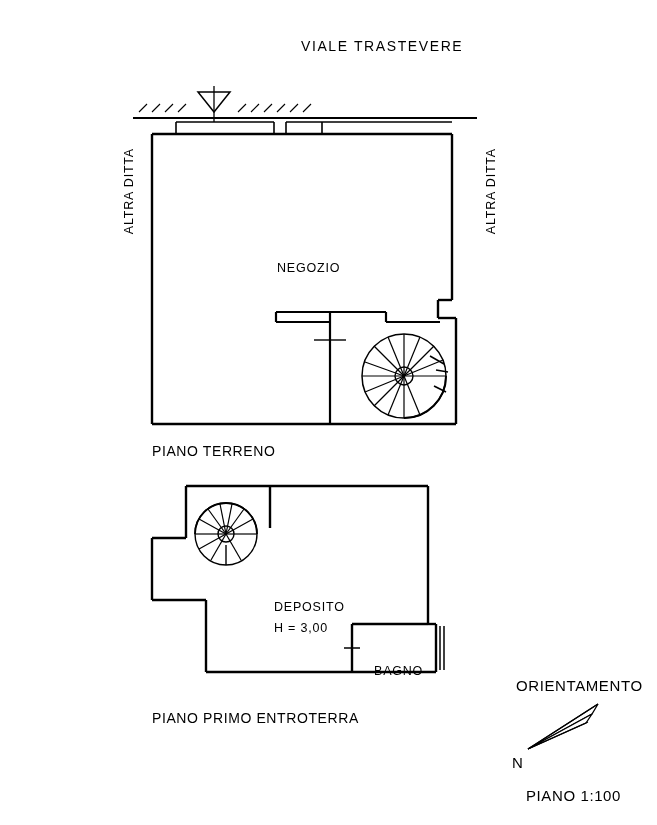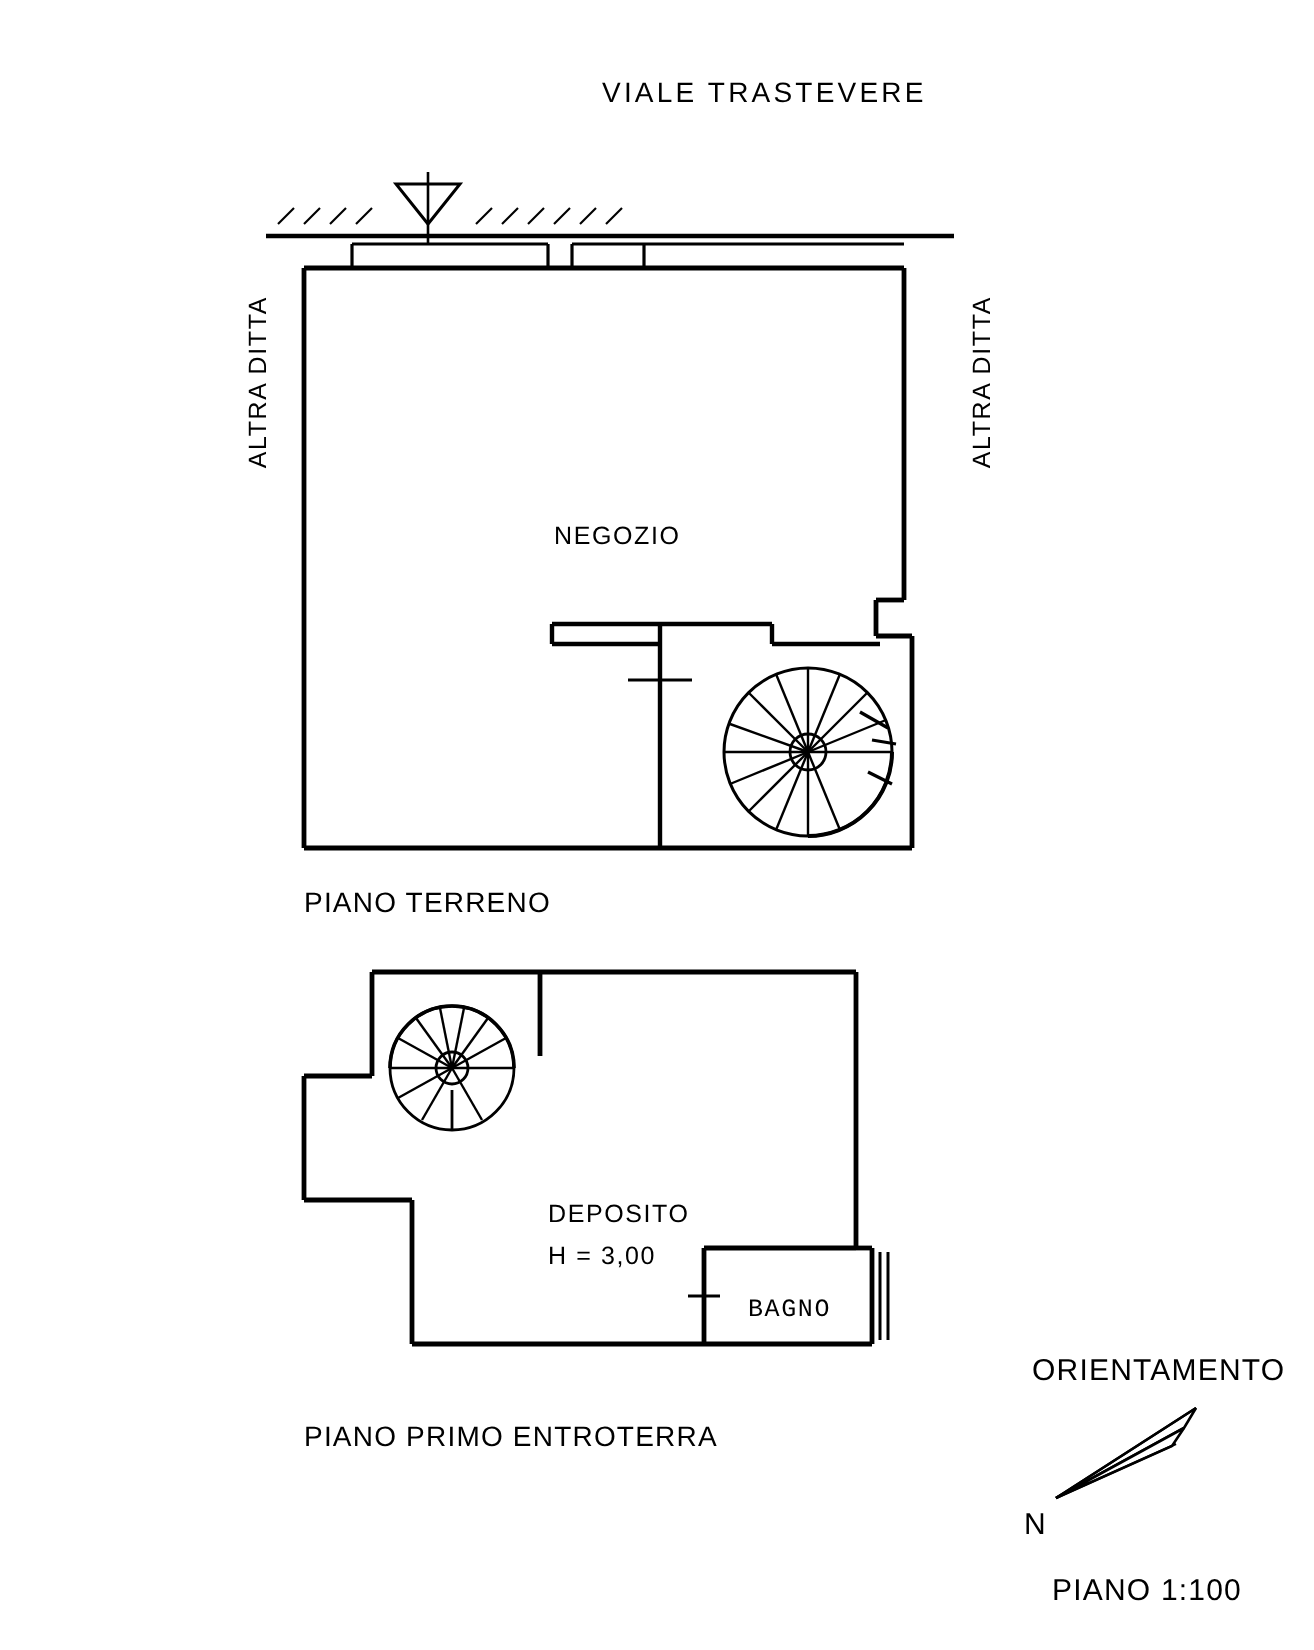--- a/index.html
+++ b/index.html
@@ -212,21 +212,21 @@
       </g>
       <path d="M 195 534 A 31 31 0 0 1 257 534" fill="none" stroke="#000" stroke-width="1.8"></path>
       <line x1="226" y1="545" x2="226" y2="565" stroke="#000" stroke-width="1.4"></line>
     </g>
   </svg>
 
   <div class="label t-room" style="left:274px; top:589px;margin-top:11px;">DEPOSITO</div>
 
   <div class="label t-room" style="left:274px; top:621px;">H = 3,00</div>
 
-  <div class="label t-room" style="left:374px; top:648px;font-family:Liberation Mono, monospace;">BAGNO</div>
+  <div class="label t-room" style="left:374px; top:664px;">BAGNO</div>
 
   <div class="label t-floor" style="left:152px; top:710px;">PIANO PRIMO ENTROTERRA</div>
 
   <div class="label t-small" style="left:516px; top:677px;">ORIENTAMENTO</div>
 
   <svg width="657" height="825" viewBox="0 0 657 825">
     <polygon points="528,749 598,704 592,714" fill="#ffffff" stroke="#000" stroke-width="1.3"></polygon>
     <polygon points="528,749 592,714 586,723" fill="#ffffff" stroke="#000" stroke-width="1.3"></polygon>
     <line x1="528" y1="749" x2="598" y2="704" stroke="#000" stroke-width="1.2"></line>
     <line x1="528" y1="749" x2="588" y2="722" stroke="#000" stroke-width="1.2"></line>

